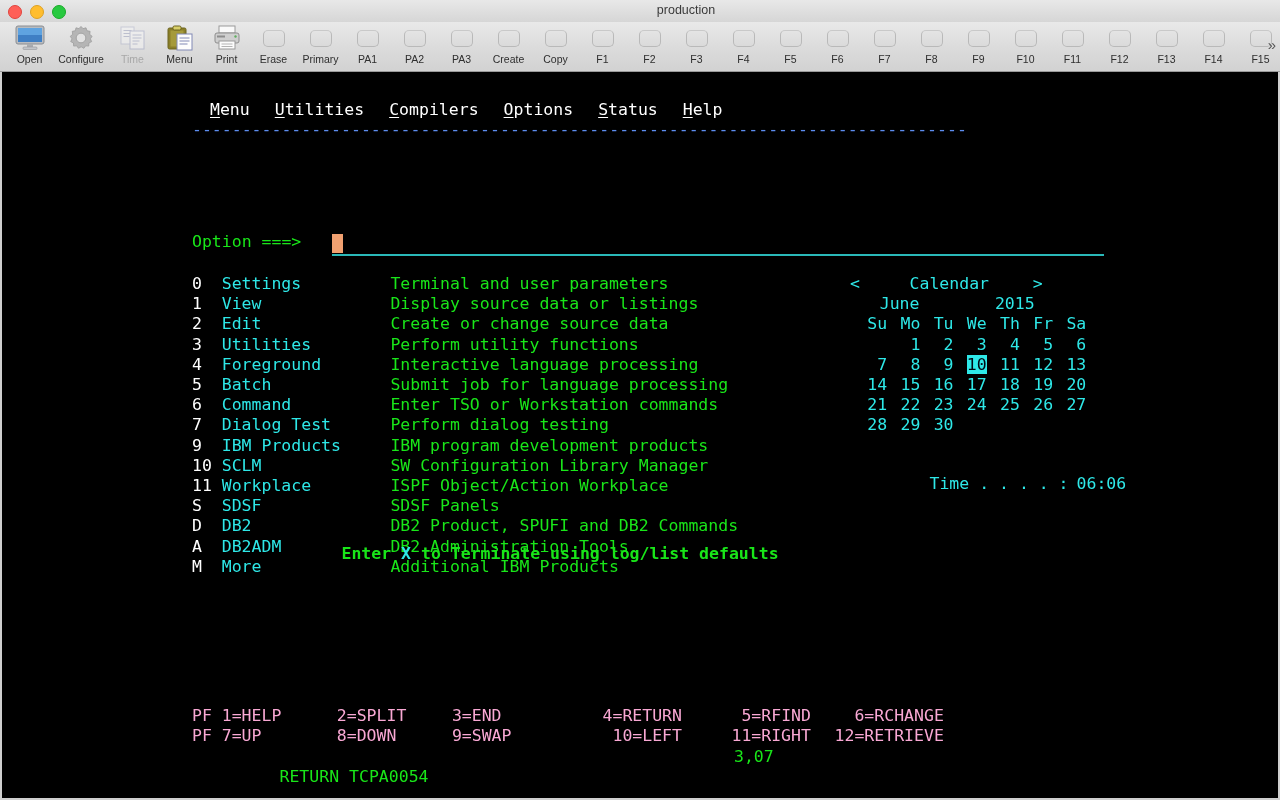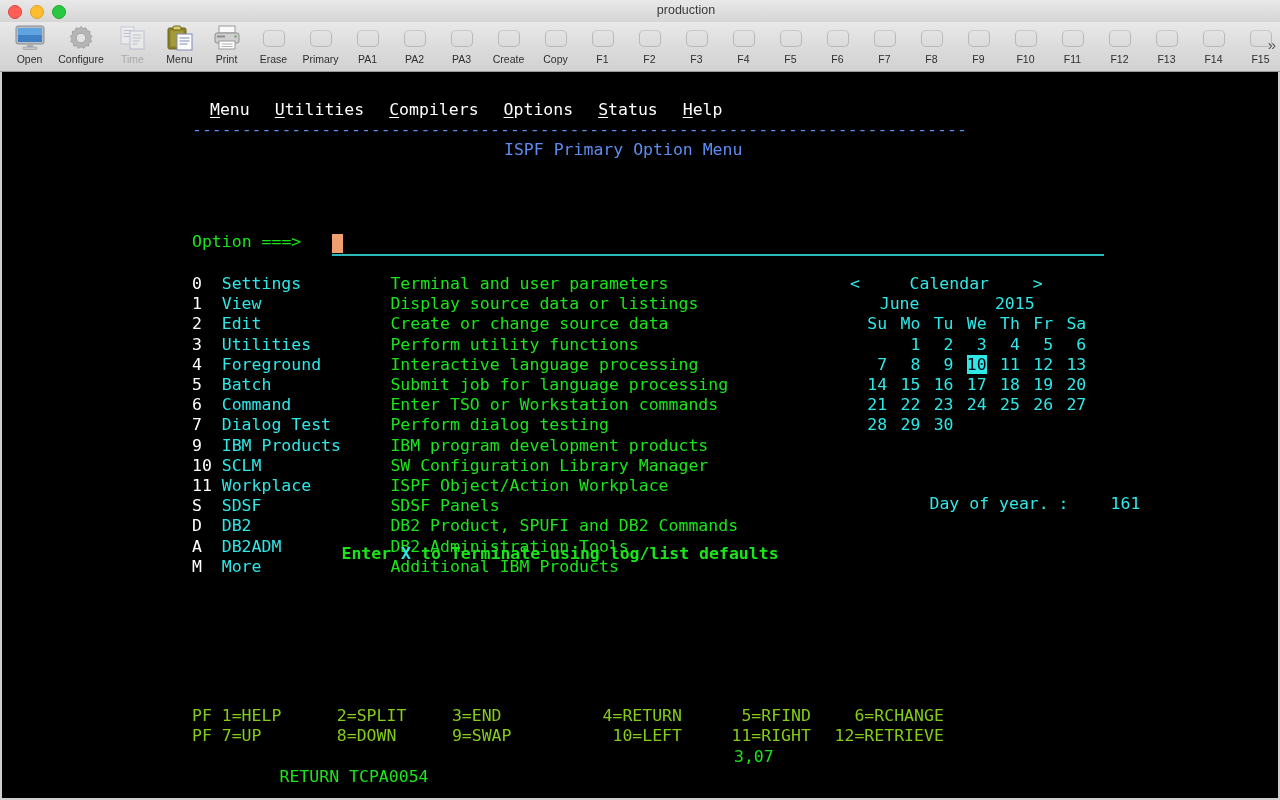--- a/index.html
+++ b/index.html
@@ -90,21 +90,21 @@
     color: #19e619;
     white-space: pre;
   }
   .row { position: absolute; left: 0; white-space: pre; }
 
   
   .c-green  { color: #19e619; }
   .c-cyan   { color: #2ee8e8; }
   .c-white  { color: #ffffff; }
   .c-blue   { color: #5d8df0; }
-  .c-dblue  { color: #84cc16; }
+  .c-dblue  { color: #f9a8d4; }
   .c-titleb { color: #5d8df0; }
   .hl {
     background: #2ee8e8; color: #000814;
   }
   .mn { text-decoration: underline; text-underline-offset: 2px; }
 
   #caret {
     position: absolute;
     width: 11px; height: 19px;
     background: #f0a070;
@@ -336,40 +336,39 @@
   <div id="terminal">
     <div id="screen">
 
       
       <div class="row" id="action-bar" style="top:28px;left:208px;"><span class="c-white" style="margin-right: 25px;"><span class="mn">M</span><span>enu</span></span><span class="c-white" style="margin-right: 25px;"><span class="mn">U</span><span>tilities</span></span><span class="c-white" style="margin-right: 25px;"><span class="mn">C</span><span>ompilers</span></span><span class="c-white" style="margin-right: 25px;"><span class="mn">O</span><span>ptions</span></span><span class="c-white" style="margin-right: 25px;"><span class="mn">S</span><span>tatus</span></span><span class="c-white" style="margin-right: 25px;"><span class="mn">H</span><span>elp</span></span></div>
 
       
       <div class="row c-blue" id="separator-line" style="top:48px;left:190px;letter-spacing:0px;">------------------------------------------------------------------------------</div>
 
       
-      <div class="row c-titleb" style="top:68px;left:502px;">ISPF Primary Option Menu</div>
 
       
       <div class="row c-green" style="top:160px;left:190px;">Option ===&gt;</div>
       <div class="row c-green" id="cmd-value" style="top:160px;left:344px;"></div>
 
       
       <div id="option-list"><div class="row" style="top: 202px; left: 190px;"><span class="c-white" style="display: inline-block; width: 29.76px;">0</span><span class="c-cyan" style="display: inline-block; width: 168.64px;">Settings</span><span class="c-green">Terminal and user parameters</span></div><div class="row" style="top: 222.2px; left: 190px;"><span class="c-white" style="display: inline-block; width: 29.76px;">1</span><span class="c-cyan" style="display: inline-block; width: 168.64px;">View</span><span class="c-green">Display source data or listings</span></div><div class="row" style="top: 242.4px; left: 190px;"><span class="c-white" style="display: inline-block; width: 29.76px;">2</span><span class="c-cyan" style="display: inline-block; width: 168.64px;">Edit</span><span class="c-green">Create or change source data</span></div><div class="row" style="top: 262.6px; left: 190px;"><span class="c-white" style="display: inline-block; width: 29.76px;">3</span><span class="c-cyan" style="display: inline-block; width: 168.64px;">Utilities</span><span class="c-green">Perform utility functions</span></div><div class="row" style="top: 282.8px; left: 190px;"><span class="c-white" style="display: inline-block; width: 29.76px;">4</span><span class="c-cyan" style="display: inline-block; width: 168.64px;">Foreground</span><span class="c-green">Interactive language processing</span></div><div class="row" style="top: 303px; left: 190px;"><span class="c-white" style="display: inline-block; width: 29.76px;">5</span><span class="c-cyan" style="display: inline-block; width: 168.64px;">Batch</span><span class="c-green">Submit job for language processing</span></div><div class="row" style="top: 323.2px; left: 190px;"><span class="c-white" style="display: inline-block; width: 29.76px;">6</span><span class="c-cyan" style="display: inline-block; width: 168.64px;">Command</span><span class="c-green">Enter TSO or Workstation commands</span></div><div class="row" style="top: 343.4px; left: 190px;"><span class="c-white" style="display: inline-block; width: 29.76px;">7</span><span class="c-cyan" style="display: inline-block; width: 168.64px;">Dialog Test</span><span class="c-green">Perform dialog testing</span></div><div class="row" style="top: 363.6px; left: 190px;"><span class="c-white" style="display: inline-block; width: 29.76px;">9</span><span class="c-cyan" style="display: inline-block; width: 168.64px;">IBM Products</span><span class="c-green">IBM program development products</span></div><div class="row" style="top: 383.8px; left: 190px;"><span class="c-white" style="display: inline-block; width: 29.76px;">10</span><span class="c-cyan" style="display: inline-block; width: 168.64px;">SCLM</span><span class="c-green">SW Configuration Library Manager</span></div><div class="row" style="top: 404px; left: 190px;"><span class="c-white" style="display: inline-block; width: 29.76px;">11</span><span class="c-cyan" style="display: inline-block; width: 168.64px;">Workplace</span><span class="c-green">ISPF Object/Action Workplace</span></div><div class="row" style="top: 424.2px; left: 190px;"><span class="c-white" style="display: inline-block; width: 29.76px;">S</span><span class="c-cyan" style="display: inline-block; width: 168.64px;">SDSF</span><span class="c-green">SDSF Panels</span></div><div class="row" style="top: 444.4px; left: 190px;"><span class="c-white" style="display: inline-block; width: 29.76px;">D</span><span class="c-cyan" style="display: inline-block; width: 168.64px;">DB2</span><span class="c-green">DB2 Product, SPUFI and DB2 Commands</span></div><div class="row" style="top: 464.6px; left: 190px;"><span class="c-white" style="display: inline-block; width: 29.76px;">A</span><span class="c-cyan" style="display: inline-block; width: 168.64px;">DB2ADM</span><span class="c-green">DB2 Administration Tools</span></div><div class="row" style="top: 484.8px; left: 190px;"><span class="c-white" style="display: inline-block; width: 29.76px;">M</span><span class="c-cyan" style="display: inline-block; width: 168.64px;">More</span><span class="c-green">Additional IBM Products</span></div></div>
 
       
       <div class="row" style="top:452px;left:260px;font-weight:bold;">
         <span class="c-green">Enter </span><span class="c-cyan">X</span><span class="c-green"> to Terminate using log/list defaults</span>
       </div>
 
       
       <div id="calendar"><div class="row c-cyan" style="top: 202px; left: 848px;"><span>&lt;</span><span style="margin: 0px 43.648px 0px 49.6px;">Calendar</span><span>&gt;</span></div><div class="row c-cyan" style="top: 222.2px; left: 877.76px;"><span>June</span><span style="margin-left: 75.392px;">2015</span></div><div class="row c-cyan" style="top: 242.4px; left: 851.968px;"><span style="display: inline-block; width: 33.2px; text-align: right;">Su</span><span style="display: inline-block; width: 33.2px; text-align: right;">Mo</span><span style="display: inline-block; width: 33.2px; text-align: right;">Tu</span><span style="display: inline-block; width: 33.2px; text-align: right;">We</span><span style="display: inline-block; width: 33.2px; text-align: right;">Th</span><span style="display: inline-block; width: 33.2px; text-align: right;">Fr</span><span style="display: inline-block; width: 33.2px; text-align: right;">Sa</span></div><div class="row c-cyan" style="top: 262.6px; left: 851.968px;"><span style="display: inline-block; width: 33.2px; text-align: right;"></span><span style="display: inline-block; width: 33.2px; text-align: right;">1</span><span style="display: inline-block; width: 33.2px; text-align: right;">2</span><span style="display: inline-block; width: 33.2px; text-align: right;">3</span><span style="display: inline-block; width: 33.2px; text-align: right;">4</span><span style="display: inline-block; width: 33.2px; text-align: right;">5</span><span style="display: inline-block; width: 33.2px; text-align: right;">6</span></div><div class="row c-cyan" style="top: 282.8px; left: 851.968px;"><span style="display: inline-block; width: 33.2px; text-align: right;">7</span><span style="display: inline-block; width: 33.2px; text-align: right;">8</span><span style="display: inline-block; width: 33.2px; text-align: right;">9</span><span style="display: inline-block; width: 33.2px; text-align: right;"><span class="hl">10</span></span><span style="display: inline-block; width: 33.2px; text-align: right;">11</span><span style="display: inline-block; width: 33.2px; text-align: right;">12</span><span style="display: inline-block; width: 33.2px; text-align: right;">13</span></div><div class="row c-cyan" style="top: 303px; left: 851.968px;"><span style="display: inline-block; width: 33.2px; text-align: right;">14</span><span style="display: inline-block; width: 33.2px; text-align: right;">15</span><span style="display: inline-block; width: 33.2px; text-align: right;">16</span><span style="display: inline-block; width: 33.2px; text-align: right;">17</span><span style="display: inline-block; width: 33.2px; text-align: right;">18</span><span style="display: inline-block; width: 33.2px; text-align: right;">19</span><span style="display: inline-block; width: 33.2px; text-align: right;">20</span></div><div class="row c-cyan" style="top: 323.2px; left: 851.968px;"><span style="display: inline-block; width: 33.2px; text-align: right;">21</span><span style="display: inline-block; width: 33.2px; text-align: right;">22</span><span style="display: inline-block; width: 33.2px; text-align: right;">23</span><span style="display: inline-block; width: 33.2px; text-align: right;">24</span><span style="display: inline-block; width: 33.2px; text-align: right;">25</span><span style="display: inline-block; width: 33.2px; text-align: right;">26</span><span style="display: inline-block; width: 33.2px; text-align: right;">27</span></div><div class="row c-cyan" style="top: 343.4px; left: 851.968px;"><span style="display: inline-block; width: 33.2px; text-align: right;">28</span><span style="display: inline-block; width: 33.2px; text-align: right;">29</span><span style="display: inline-block; width: 33.2px; text-align: right;">30</span><span style="display: inline-block; width: 33.2px; text-align: right;"></span><span style="display: inline-block; width: 33.2px; text-align: right;"></span><span style="display: inline-block; width: 33.2px; text-align: right;"></span><span style="display: inline-block; width: 33.2px; text-align: right;"></span></div></div>
 
       
-      <div class="row c-cyan" style="top:402px;left:848px;">
-        <span>Day of year. :</span><span style="margin-left:42px;">161</span>
+      <div class="row c-cyan" style="top:382px;left:848px;">
+        <span>Time . . . . :</span><span style="margin-left:8px;">06:06</span>
       </div>
 
       
       <div id="pf-row-1" class="row c-dblue" style="top:634px;left:190px;"><span style="display: inline-block; width: 29.76px;">PF</span><span style="display: inline-block; width: 115.072px; text-align: left;">1=HELP</span><span style="display: inline-block; width: 115.072px; text-align: left;">2=SPLIT</span><span style="display: inline-block; width: 115.072px; text-align: left;">3=END</span><span style="display: inline-block; width: 115.072px; text-align: right; padding-right: 13.888px;">4=RETURN</span><span style="display: inline-block; width: 115.072px; text-align: right; padding-right: 13.888px;">5=RFIND</span><span style="display: inline-block; width: 119.04px; text-align: right; padding-right: 13.888px;">6=RCHANGE</span></div>
       <div id="pf-row-2" class="row c-dblue" style="top:654px;left:190px;"><span style="display: inline-block; width: 29.76px;">PF</span><span style="display: inline-block; width: 115.072px; text-align: left;">7=UP</span><span style="display: inline-block; width: 115.072px; text-align: left;">8=DOWN</span><span style="display: inline-block; width: 115.072px; text-align: left;">9=SWAP</span><span style="display: inline-block; width: 115.072px; text-align: right; padding-right: 13.888px;">10=LEFT</span><span style="display: inline-block; width: 115.072px; text-align: right; padding-right: 13.888px;">11=RIGHT</span><span style="display: inline-block; width: 119.04px; text-align: right; padding-right: 13.888px;">12=RETRIEVE</span></div>
 
       
       <div class="row c-green" style="top:675px;left:198px;">
         <span>RETURN</span> <span>TCPA0054</span>
       </div>

